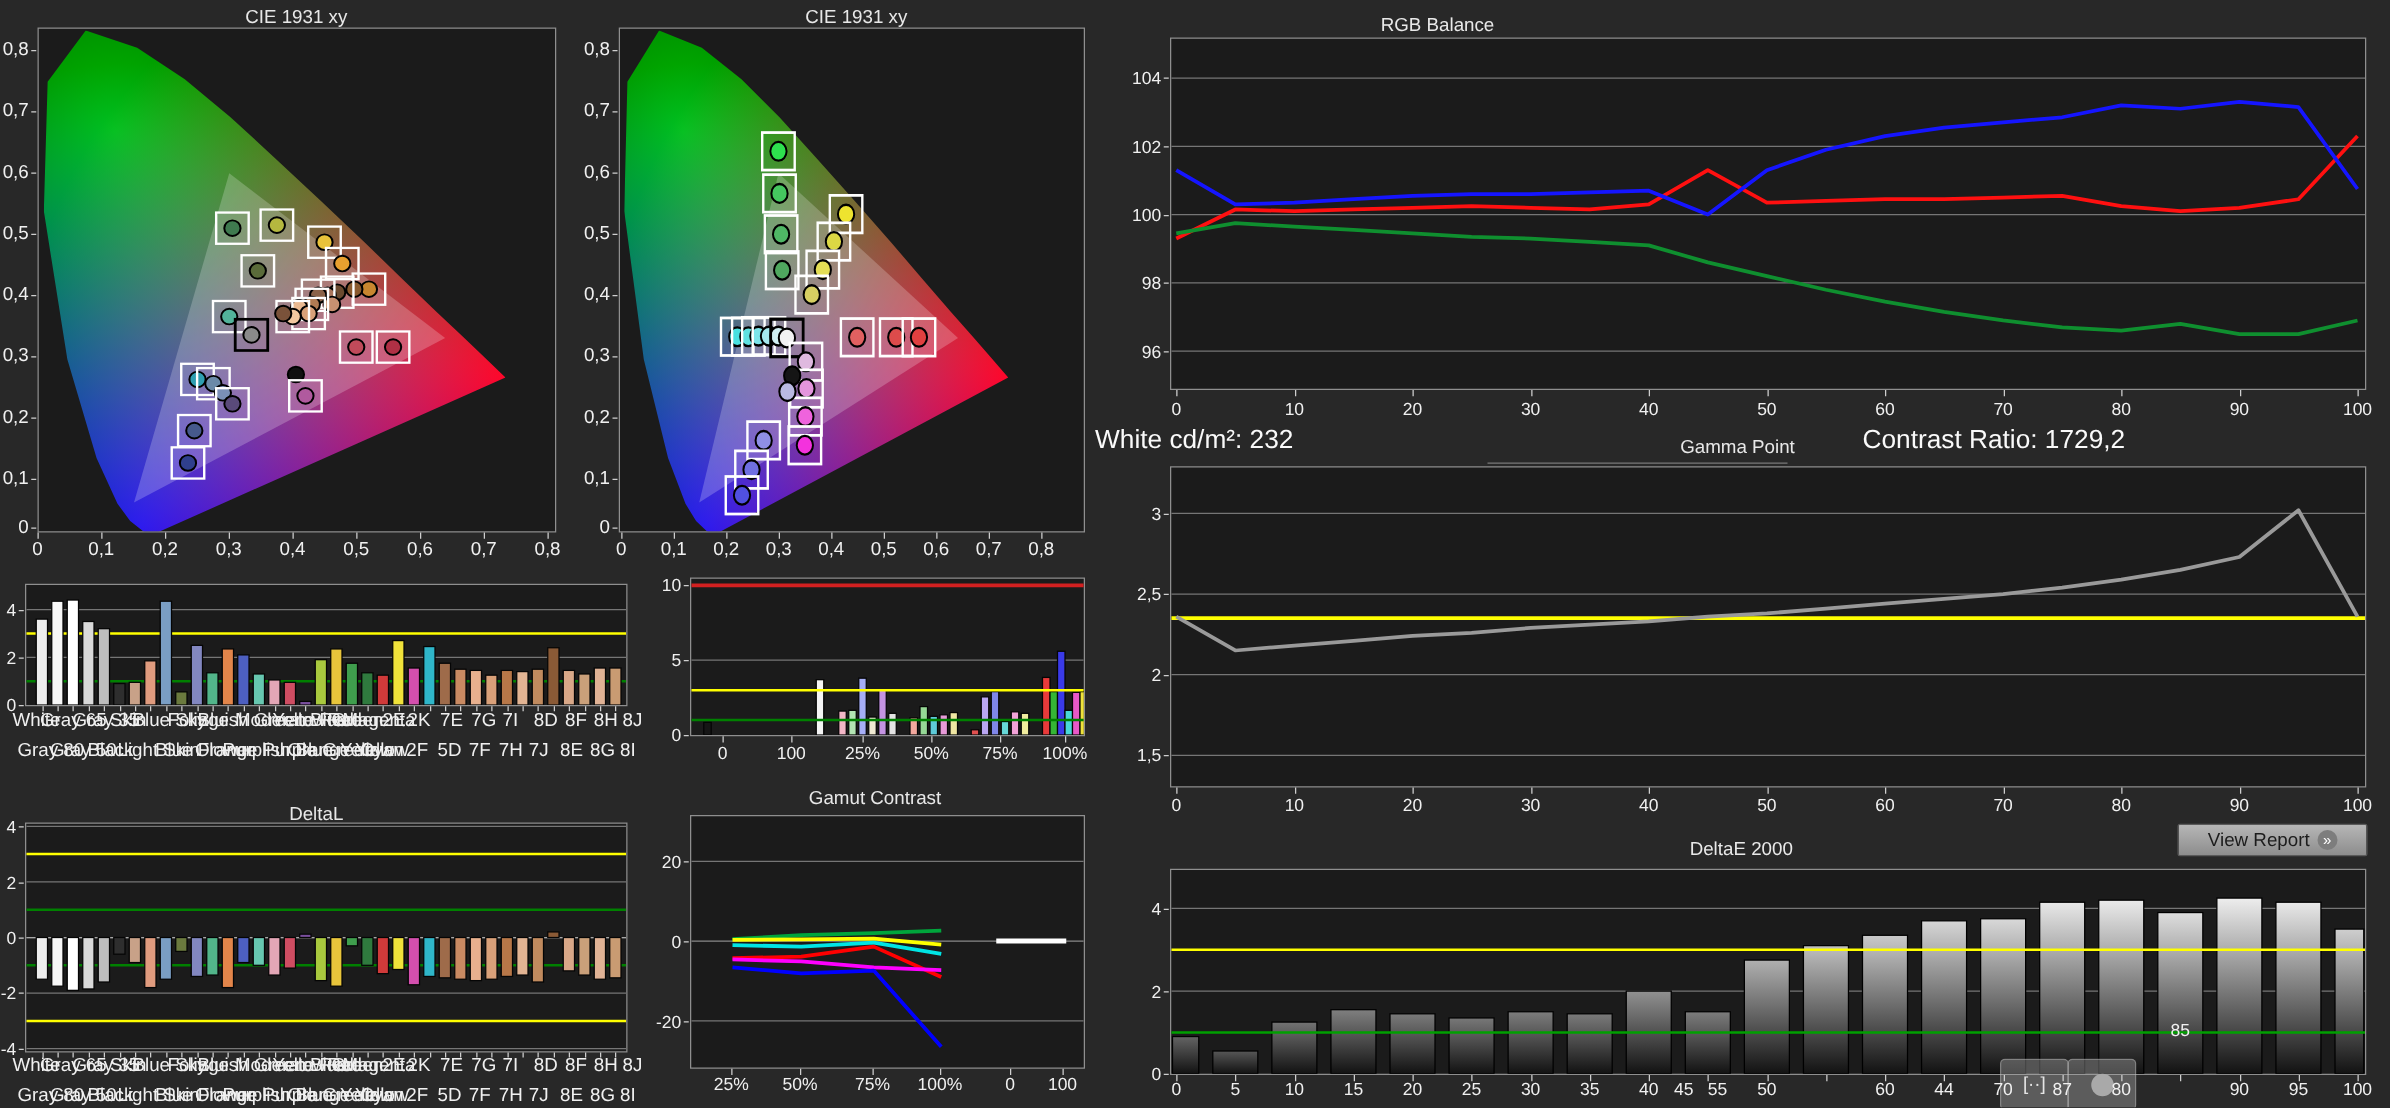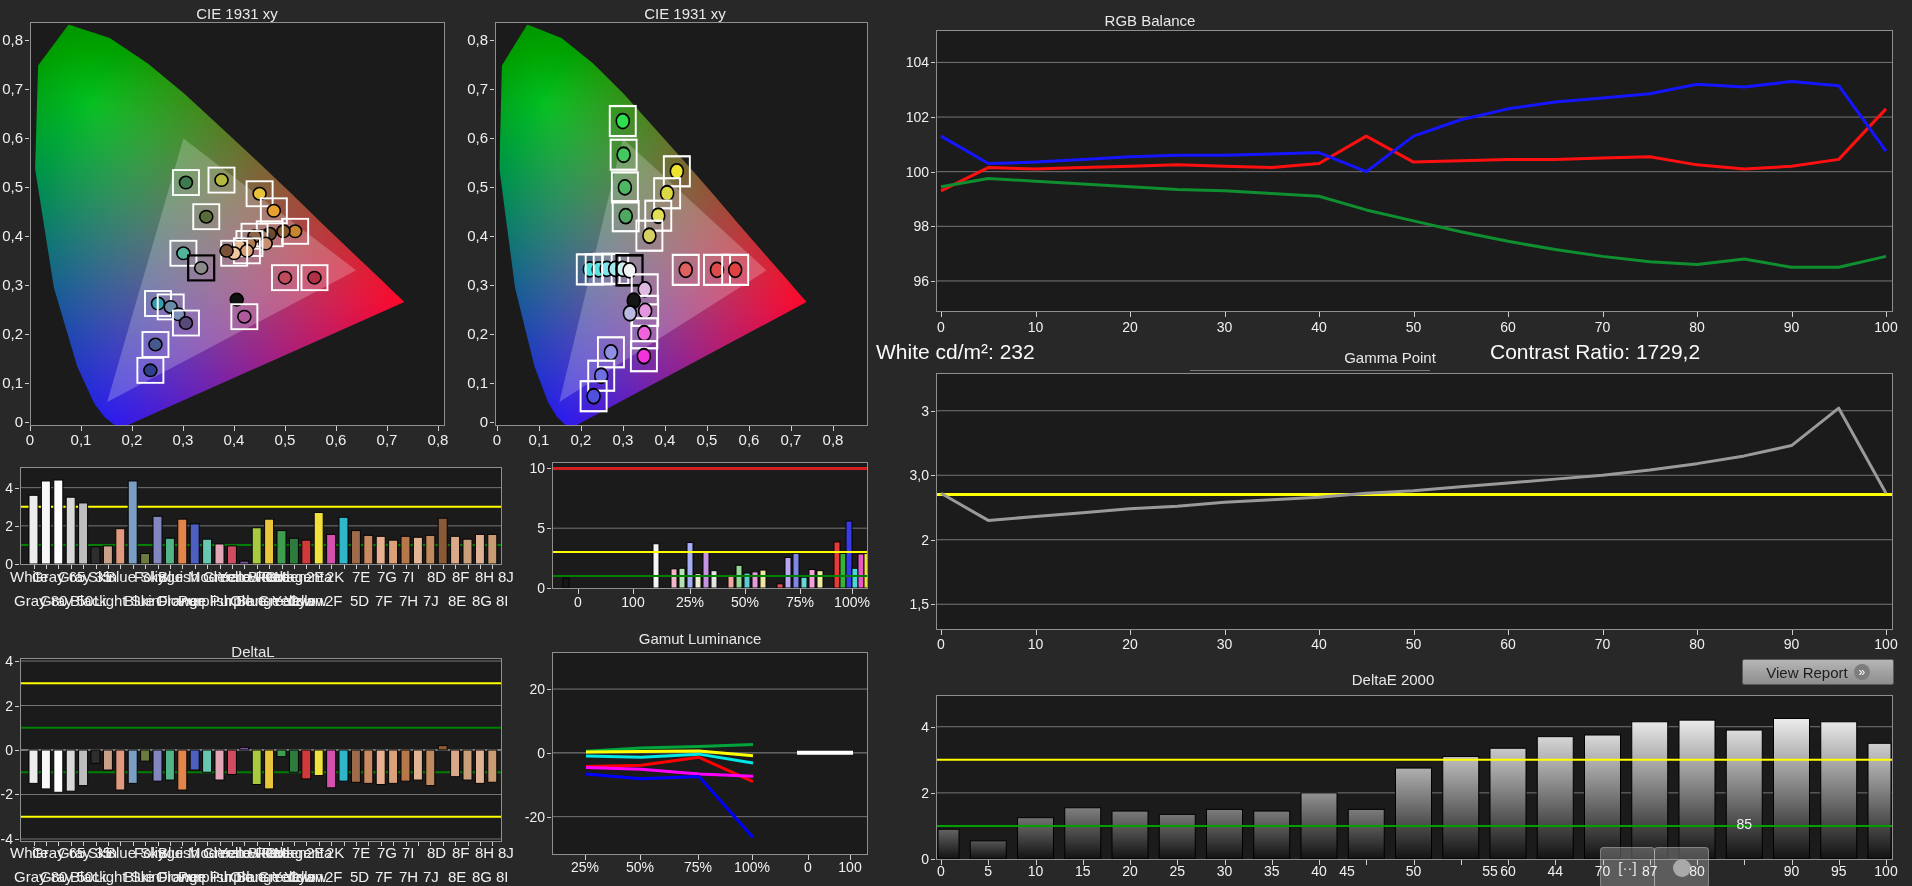--- a/index.html
+++ b/index.html
@@ -28,21 +28,21 @@
   .hline{position:absolute;height:1px;background:#787878;}
 </style>
 </head>
 <body>
 
 <div id="app">
 
   <div class="title" style="left:237px;top:5px">CIE 1931 xy</div>
   <div class="title" style="left:685px;top:5px">CIE 1931 xy</div>
   <div class="title" style="left:253px;top:643px">DeltaL</div>
-  <div class="title" style="left:700px;top:630px">Gamut Luminance</div>
+  <div class="title" style="left:700px;top:630px">Gamut Contrast</div>
   <div class="title" style="left:1150px;top:12px">RGB Balance</div>
   <div class="title" style="left:1390px;top:349px">Gamma Point</div>
   <div class="title" style="left:1393px;top:671px">DeltaE 2000</div>
   <div class="hline" style="left:1190px;top:370px;width:240px"></div>
 
   <div class="bigtxt" style="left:876px;top:340px">White cd/m²: 232</div>
   <div class="bigtxt" style="left:1490px;top:340px">Contrast Ratio: 1729,2</div>
 
   <div class="plot" id="cie1" style="left:30px;top:22px;width:415px;height:404px">
       <svg width="413" height="402" viewBox="0 63 813 824" preserveAspectRatio="none">
@@ -610,21 +610,21 @@
     <div class="lbl c" style="left: 1602.5px; top: 320px;">70</div>
     <div class="tick" style="left: 1602.5px; top: 312px; width: 1px; height: 5px;"></div>
     <div class="lbl c" style="left: 1697px; top: 320px;">80</div>
     <div class="tick" style="left: 1697px; top: 312px; width: 1px; height: 5px;"></div>
     <div class="lbl c" style="left: 1791.5px; top: 320px;">90</div>
     <div class="tick" style="left: 1791.5px; top: 312px; width: 1px; height: 5px;"></div>
     <div class="lbl c" style="left: 1886px; top: 320px;">100</div>
     <div class="tick" style="left: 1886px; top: 312px; width: 1px; height: 5px;"></div>
     <div class="lbl r" style="left: 929px; top: 403.76px;">3</div>
     <div class="tick" style="left: 931px; top: 410.76px; width: 4px; height: 1px;"></div>
-    <div class="lbl r" style="left: 929px; top: 468.252px;">3,0</div>
+    <div class="lbl r" style="left: 929px; top: 468.252px;">2,5</div>
     <div class="tick" style="left: 931px; top: 475.252px; width: 4px; height: 1px;"></div>
     <div class="lbl r" style="left: 929px; top: 532.744px;">2</div>
     <div class="tick" style="left: 931px; top: 539.744px; width: 4px; height: 1px;"></div>
     <div class="lbl r" style="left: 929px; top: 597.235px;">1,5</div>
     <div class="tick" style="left: 931px; top: 604.235px; width: 4px; height: 1px;"></div>
     <div class="lbl c" style="left: 941px; top: 637px;">0</div>
     <div class="tick" style="left: 941px; top: 630px; width: 1px; height: 5px;"></div>
     <div class="lbl c" style="left: 1035.5px; top: 637px;">10</div>
     <div class="tick" style="left: 1035.5px; top: 630px; width: 1px; height: 5px;"></div>
     <div class="lbl c" style="left: 1130px; top: 637px;">20</div>
@@ -666,21 +666,21 @@
     <div class="lbl c" style="left: 1224.5px; top: 864px;">30</div>
     <div class="tick" style="left: 1224.5px; top: 860px; width: 1px; height: 5px;"></div>
     <div class="lbl c" style="left: 1271.75px; top: 864px;">35</div>
     <div class="tick" style="left: 1271.75px; top: 860px; width: 1px; height: 5px;"></div>
     <div class="lbl c" style="left: 1319px; top: 864px;">40</div>
     <div class="tick" style="left: 1319px; top: 860px; width: 1px; height: 5px;"></div>
     <div class="lbl c" style="left: 1347px; top: 864px;">45</div>
     <div class="tick" style="left: 1366.25px; top: 860px; width: 1px; height: 5px;"></div>
     <div class="lbl c" style="left: 1413.5px; top: 864px;">50</div>
     <div class="tick" style="left: 1413.5px; top: 860px; width: 1px; height: 5px;"></div>
-    <div class="lbl c" style="left: 1490px; top: 864px;">55</div>
+    <div class="lbl c" style="left: 1374px; top: 864px;">55</div>
     <div class="tick" style="left: 1460.75px; top: 860px; width: 1px; height: 5px;"></div>
     <div class="lbl c" style="left: 1508px; top: 864px;">60</div>
     <div class="tick" style="left: 1508px; top: 860px; width: 1px; height: 5px;"></div>
     <div class="lbl c" style="left: 1555.25px; top: 864px;">44</div>
     <div class="tick" style="left: 1555.25px; top: 860px; width: 1px; height: 5px;"></div>
     <div class="lbl c" style="left: 1602.5px; top: 864px;">70</div>
     <div class="tick" style="left: 1602.5px; top: 860px; width: 1px; height: 5px;"></div>
     <div class="lbl c" style="left: 1649.75px; top: 864px;">87</div>
     <div class="tick" style="left: 1649.75px; top: 860px; width: 1px; height: 5px;"></div>
     <div class="lbl c" style="left: 1697px; top: 864px;">80</div>

